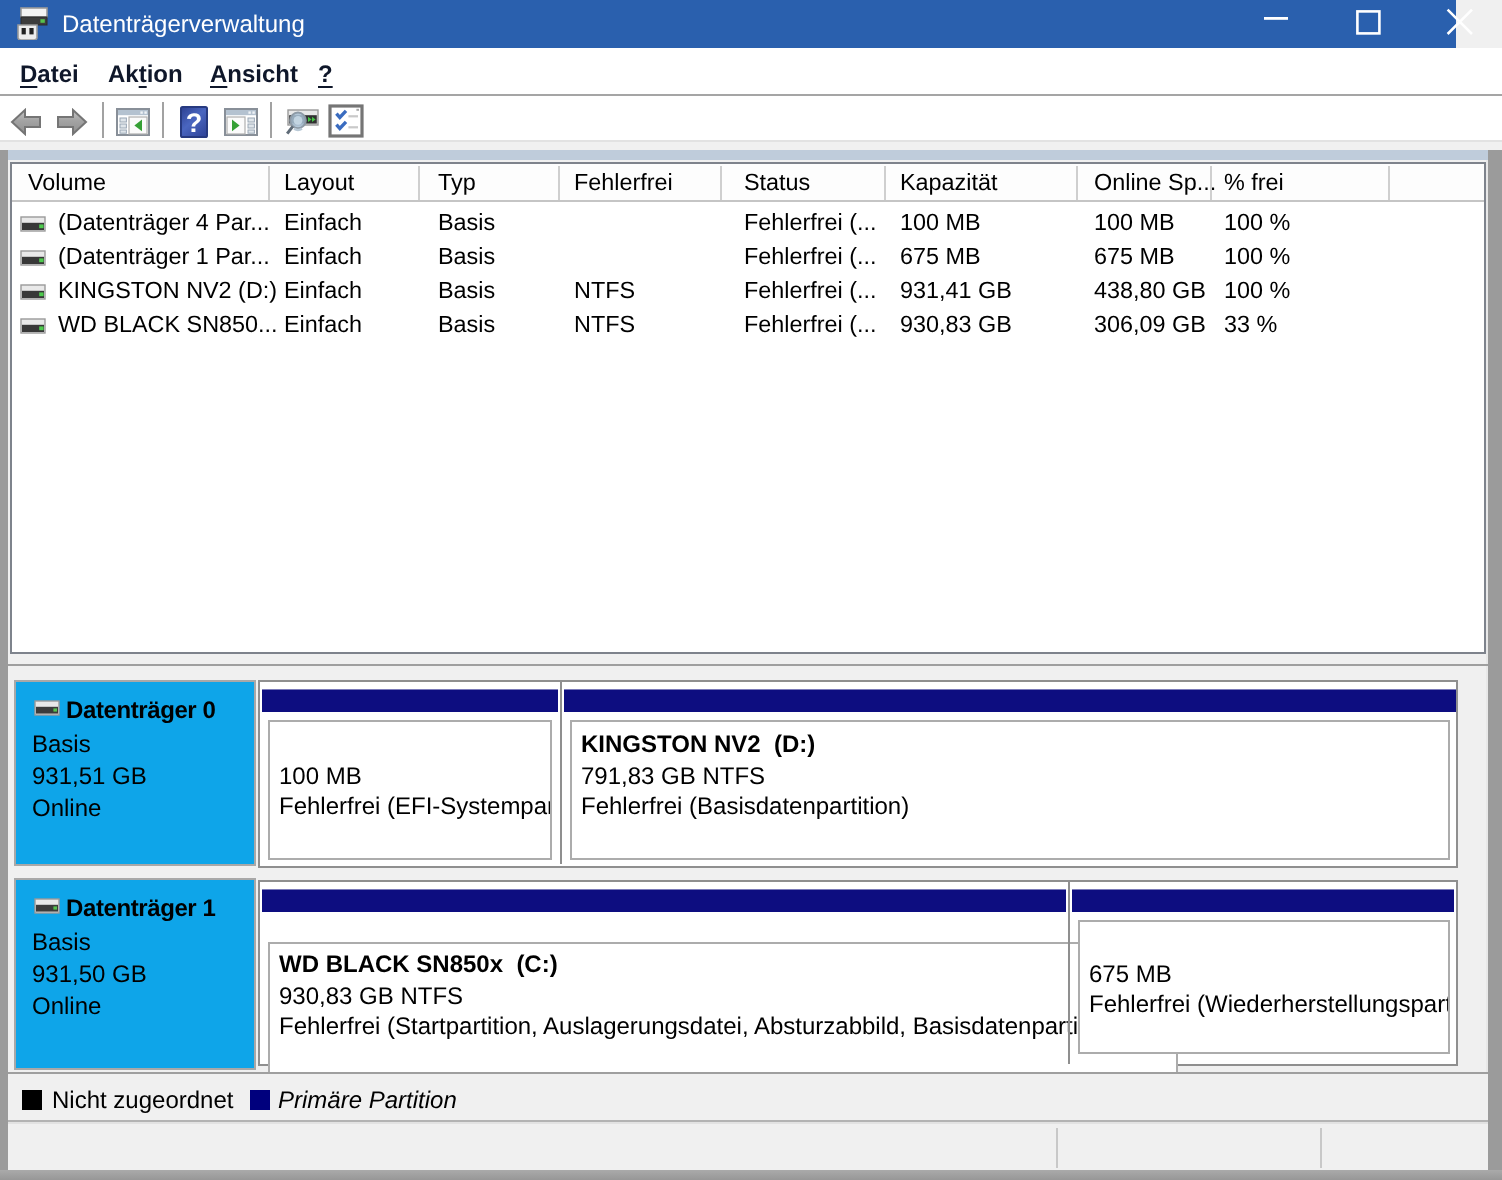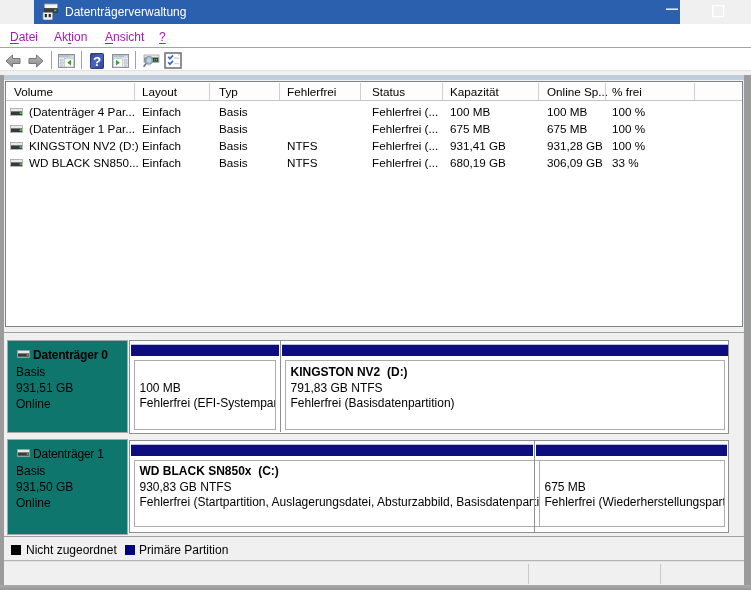--- a/index.html
+++ b/index.html
@@ -4,25 +4,25 @@
 <style>
 * { margin:0; padding:0; box-sizing:border-box; }
 html,body { width:751px; height:590px; overflow:hidden; }
 #win {
   position:relative; width:751px; height:590px;
   font-family:"Liberation Sans", sans-serif; font-size:12px; color:#000;
   background:#f0f0f0;
 }
 .abs { position:absolute; }
 
-#titlebar { position:absolute; left:0; top:0; width:646px; height:24px; background:#2a60ae;margin-left:34px; }
+#titlebar { position:absolute; left:0; top:0; width:728px; height:24px; background:#2a60ae; }
 #title-text { position:absolute; left:31px; top:0; height:24px; line-height:24px; color:#fff; font-size:12px; }
 
 #menubar { position:absolute; left:0; top:24px; width:751px; height:24px; background:#fff; border-bottom:1px solid #a5a5a5; }
-.menuitem { position:absolute; top:5.5px; font-size:12px; color:#a21caf; }
+.menuitem { position:absolute; top:5.5px; font-size:12px; color:#0f172a;font-weight:bold; }
 .mn { text-decoration:underline; text-underline-offset:2px; }
 
 #toolbar { position:absolute; left:0; top:48px; width:751px; height:22px; background:#fff; }
 #tbline { position:absolute; left:0; top:70px; width:751px; height:1px; background:#e2e2e2; }
 .tsep { position:absolute; top:51px; width:1px; height:18px; background:#a2a2a2; }
 
 #frameL { position:absolute; left:0; top:75px; width:4px; height:510px; background:#9b9b9b; }
 #frameR { position:absolute; left:744px; top:75px; width:7px; height:510px; background:#9b9b9b; }
 #frameRi { position:absolute; left:743px; top:80px; width:1px; height:505px; background:#e8e8e8; }
 #frameB { position:absolute; left:0; top:585px; width:751px; height:5px; background:linear-gradient(#aaaaaa,#979797); }
@@ -30,21 +30,21 @@
 
 #list { position:absolute; left:5px; top:81px; width:738px; height:246px; background:#fff; border:1px solid #7e838c; }
 .hcell { position:absolute; top:0; height:19px; line-height:19px; font-size:11.7px; color:#000; }
 #lheader { position:absolute; left:0; top:0; width:736px; height:19px; background:#fdfdfd; border-bottom:1px solid #c5c5c5; }
 .hsep { position:absolute; top:1px; width:1px; height:17px; background:#cfcfcf; }
 .row { position:absolute; left:0; width:736px; height:17px; }
 .cell { position:absolute; top:0; height:17px; line-height:16px; white-space:nowrap; font-size:11.7px; }
 .dicon { position:absolute; left:4px; top:4px; }
 
 #graphline { position:absolute; left:4px; top:332px; width:740px; height:1px; background:#9f9f9f; }
-.disklabel { position:absolute; left:7px; width:121px; background:#0f766e; border:1px solid #a8a8a8; }
+.disklabel { position:absolute; left:7px; width:121px; background:#0ea5e9; border:1px solid #a8a8a8; }
 .diskstrip { position:absolute; left:129px; width:600px; background:#fff; border:1px solid #8f8f8f; }
 .navy { position:absolute; height:11px; background:#0d0d80; box-shadow:0 -0.5px 0 rgba(13,13,128,0.55); }
 .pbody { position:absolute; background:#fff; border:1px solid #acacac; overflow:hidden; }
 .ptxt { position:absolute; white-space:nowrap; font-size:12px; left:4.5px; }
 .psep { position:absolute; width:1px; background:#8f8f8f; }
 .lbl-line { position:absolute; left:8px; font-size:12px; white-space:nowrap; }
 #panebot { position:absolute; left:4px; top:536px; width:740px; height:1px; background:#9f9f9f; }
 
 #legend { position:absolute; left:4px; top:537px; width:740px; height:24px; background:#f0f0f0; border-bottom:1px solid #b3b3b3; }
 .lsq { position:absolute; top:8px; width:10px; height:10px; }
@@ -212,35 +212,35 @@
           <rect x="0.5" y="0.5" width="12" height="7" fill="#e9e9e9" stroke="#9a9a9a" stroke-width="0.7"></rect>
           <rect x="1" y="3.4" width="11" height="3.6" fill="#383838"></rect>
           <rect x="9.6" y="4.2" width="2.2" height="1.9" fill="#4ecb4e"></rect>
         </svg>
       <span class="cell" style="left:23px">KINGSTON NV2 (D:)</span>
       <span class="cell" style="left:136px">Einfach</span>
       <span class="cell" style="left:213px">Basis</span>
       <span class="cell" style="left:281px">NTFS</span>
       <span class="cell" style="left:366px">Fehlerfrei (...</span>
       <span class="cell" style="left:444px">931,41 GB</span>
-      <span class="cell" style="left:541px">931,28 GB</span>
+      <span class="cell" style="left:541px">438,80 GB</span>
       <span class="cell" style="left:606px">100 %</span>
     </div>
     <div class="row" style="top:73px">
       <svg class="dicon" style="top:4px" width="13" height="8" viewBox="0 0 13 8">
           <rect x="0.5" y="0.5" width="12" height="7" fill="#e9e9e9" stroke="#9a9a9a" stroke-width="0.7"></rect>
           <rect x="1" y="3.4" width="11" height="3.6" fill="#383838"></rect>
           <rect x="9.6" y="4.2" width="2.2" height="1.9" fill="#4ecb4e"></rect>
         </svg>
       <span class="cell" style="left:23px">WD BLACK SN850...</span>
       <span class="cell" style="left:136px">Einfach</span>
       <span class="cell" style="left:213px">Basis</span>
       <span class="cell" style="left:281px">NTFS</span>
       <span class="cell" style="left:366px">Fehlerfrei (...</span>
-      <span class="cell" style="left:444px">680,19 GB</span>
+      <span class="cell" style="left:444px">930,83 GB</span>
       <span class="cell" style="left:541px">306,09 GB</span>
       <span class="cell" style="left:606px">33 %</span>
     </div>
   </div>
 
   <div id="graphline"></div>
 
   <div class="disklabel" style="top:340px;height:93px;">
     <svg class="abs" style="left:9px;top:9px" width="13" height="8" viewBox="0 0 13 8">
         <rect x="0.5" y="0.5" width="12" height="7" fill="#e8e8e8" stroke="#9a9a9a" stroke-width="0.7"></rect>
@@ -266,46 +266,46 @@
       <span class="ptxt" style="top:34.5px;">Fehlerfrei (Basisdatenpartition)</span>
     </div>
   </div>
 
   <div class="disklabel" style="top:439px;height:96px;">
     <svg class="abs" style="left:9px;top:9px" width="13" height="8" viewBox="0 0 13 8">
         <rect x="0.5" y="0.5" width="12" height="7" fill="#e8e8e8" stroke="#9a9a9a" stroke-width="0.7"></rect>
         <rect x="1" y="3.4" width="11" height="3.4" fill="#3b3b3b"></rect>
         <rect x="9.7" y="4.2" width="1.8" height="1.6" fill="#55c24e"></rect>
       </svg>
-    <span class="lbl-line" style="left:25px;top:7px;font-weight:normal;letter-spacing:-0.2px;">Datenträger 1</span>
+    <span class="lbl-line" style="left:25px;top:7px;font-weight:bold;letter-spacing:-0.2px;">Datenträger 1</span>
     <span class="lbl-line" style="top:24px;">Basis</span>
     <span class="lbl-line" style="top:40px;">931,50 GB</span>
     <span class="lbl-line" style="top:56px;">Online</span>
   </div>
   <div class="diskstrip" style="top:440px;height:93px;">
     <div class="navy" style="left:1px;top:4px;width:402px;"></div>
-    <div class="pbody" style="left:4px;top:19px;width:455px;height:67px;padding-left:30px;">
+    <div class="pbody" style="left:4px;top:30px;width:455px;height:67px;padding-left:30px;">
       <span class="ptxt" style="top:3px;font-weight:bold;">WD BLACK SN850x&nbsp; (C:)</span>
       <span class="ptxt" style="top:18.5px;">930,83 GB NTFS</span>
       <span class="ptxt" style="top:33.5px;">Fehlerfrei (Startpartition, Auslagerungsdatei, Absturzabbild, Basisdatenpartition)</span>
     </div>
     <div class="psep" style="left:404px;top:0;height:91px;"></div>
     <div class="navy" style="left:406px;top:4px;width:191px;"></div>
     <div class="pbody" style="left:409px;top:19px;width:186px;height:67px;">
       <span class="ptxt" style="top:18.5px;">675 MB</span>
       <span class="ptxt" style="top:33.5px;">Fehlerfrei (Wiederherstellungspartition)</span>
     </div>
   </div>
 
   <div id="panebot"></div>
 
   <div id="legend">
     <span class="lsq" style="left:7px;background:#000;"></span>
     <span class="abs" style="left:22px;top:6px;">Nicht zugeordnet</span>
     <span class="lsq" style="left:121px;background:#00007d;"></span>
-    <span class="abs" style="left:135px;top:6px;">Primäre Partition</span>
+    <span class="abs" style="left:135px;top:6px;font-style:italic;">Primäre Partition</span>
   </div>
 
   <div id="status">
     <span class="ssep" style="left:524px"></span>
     <span class="ssep" style="left:656px"></span>
   </div>
 </div>
 
 </body></html>

